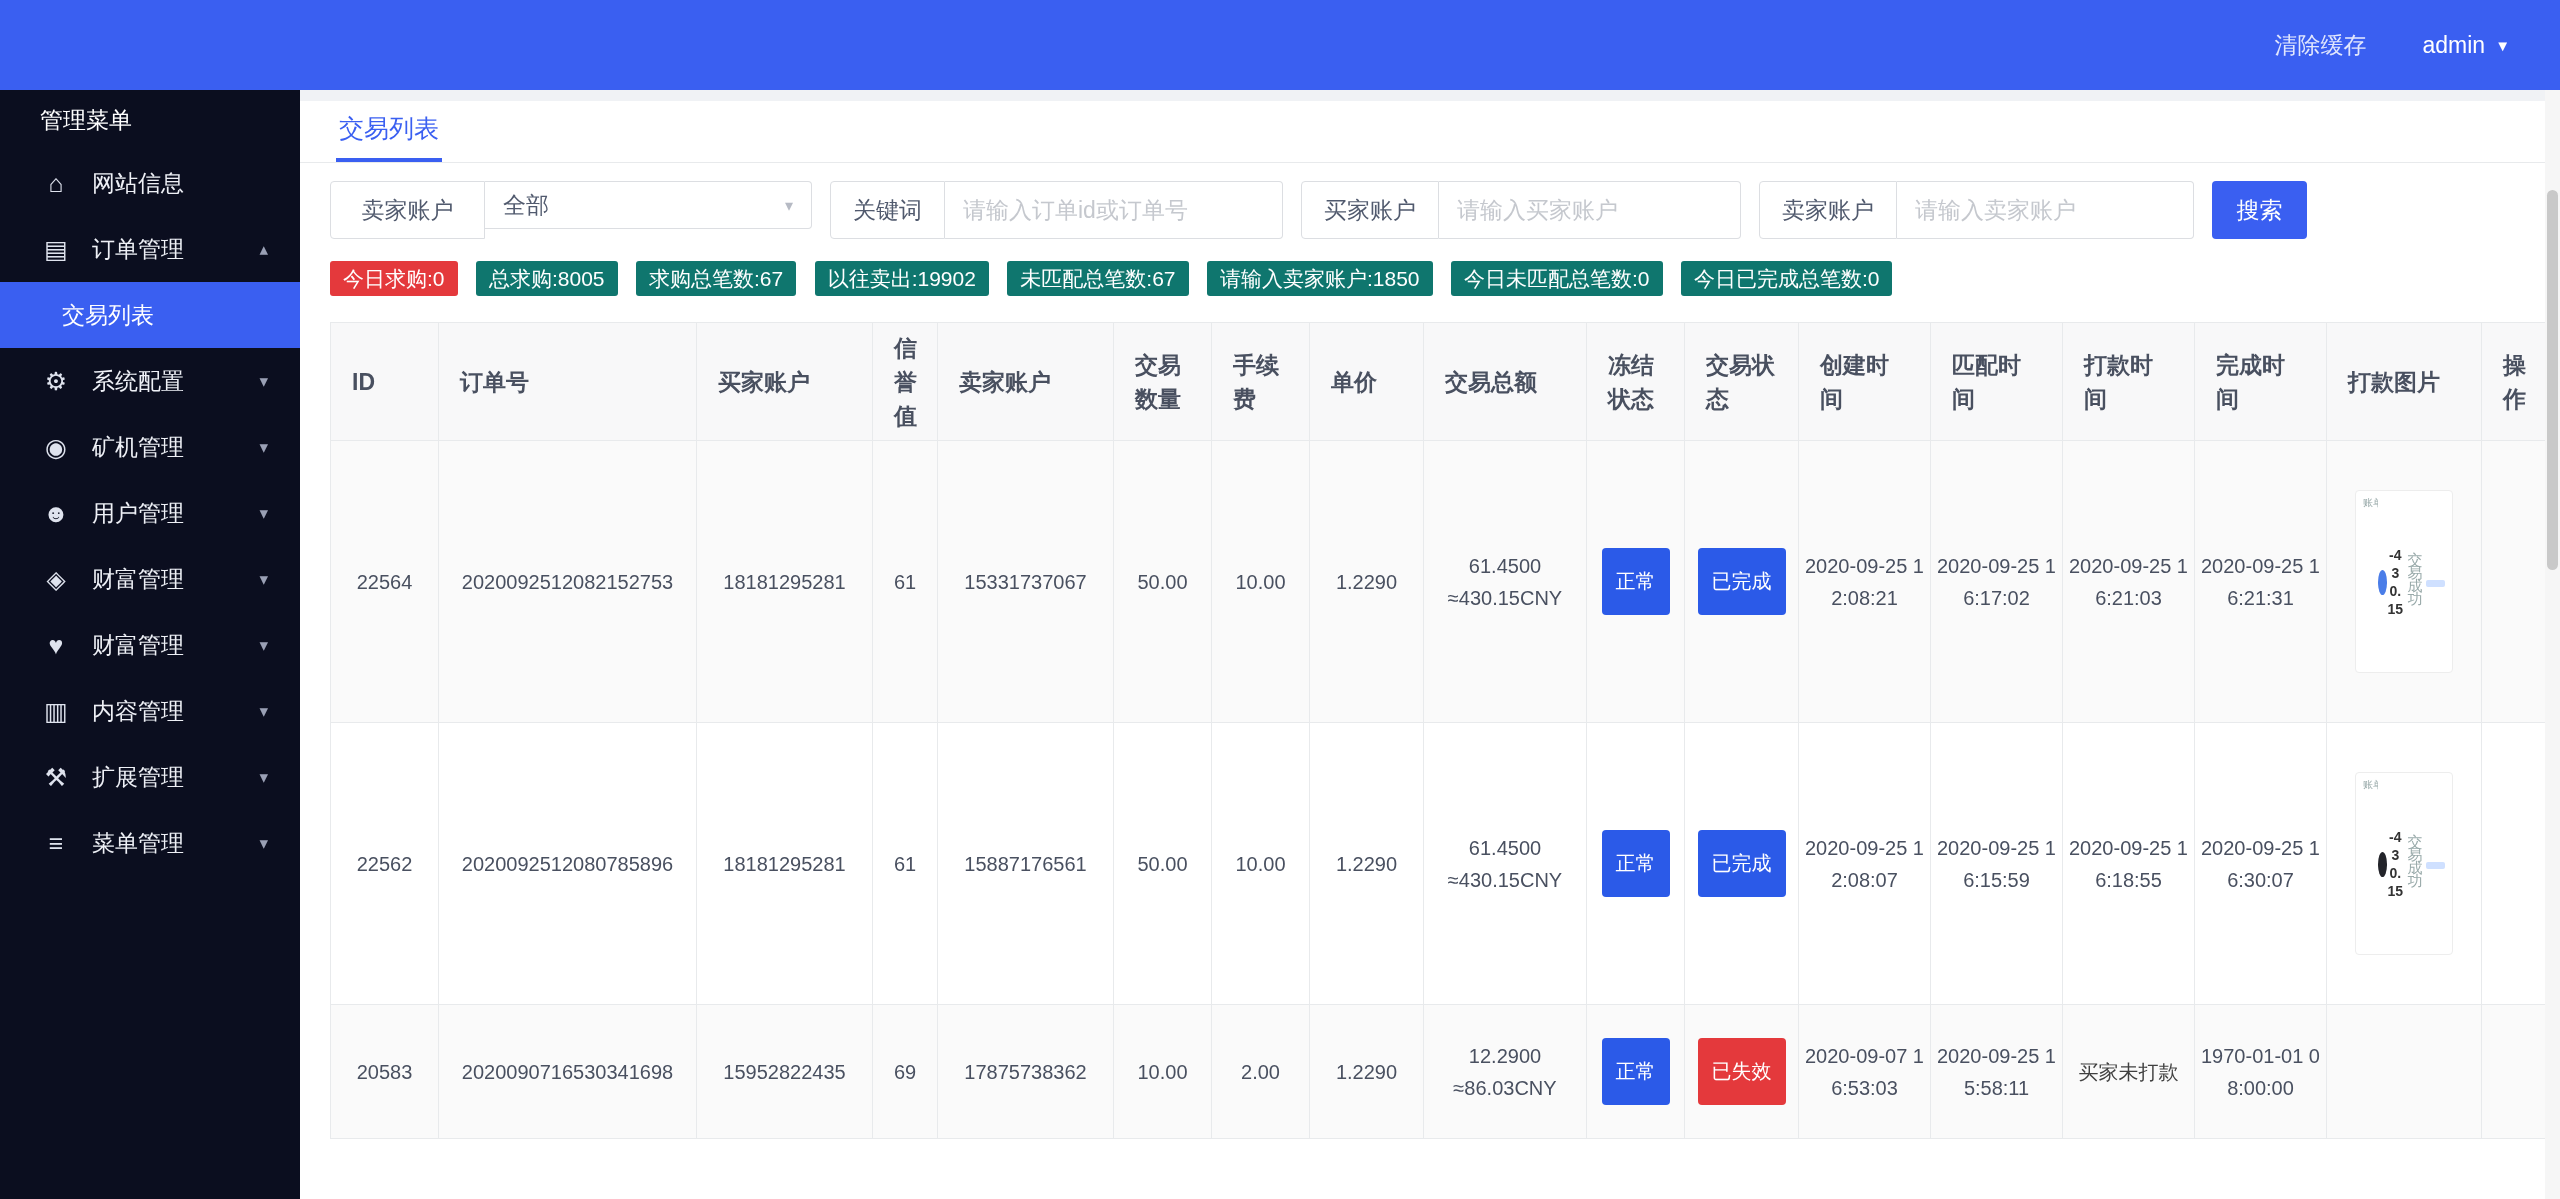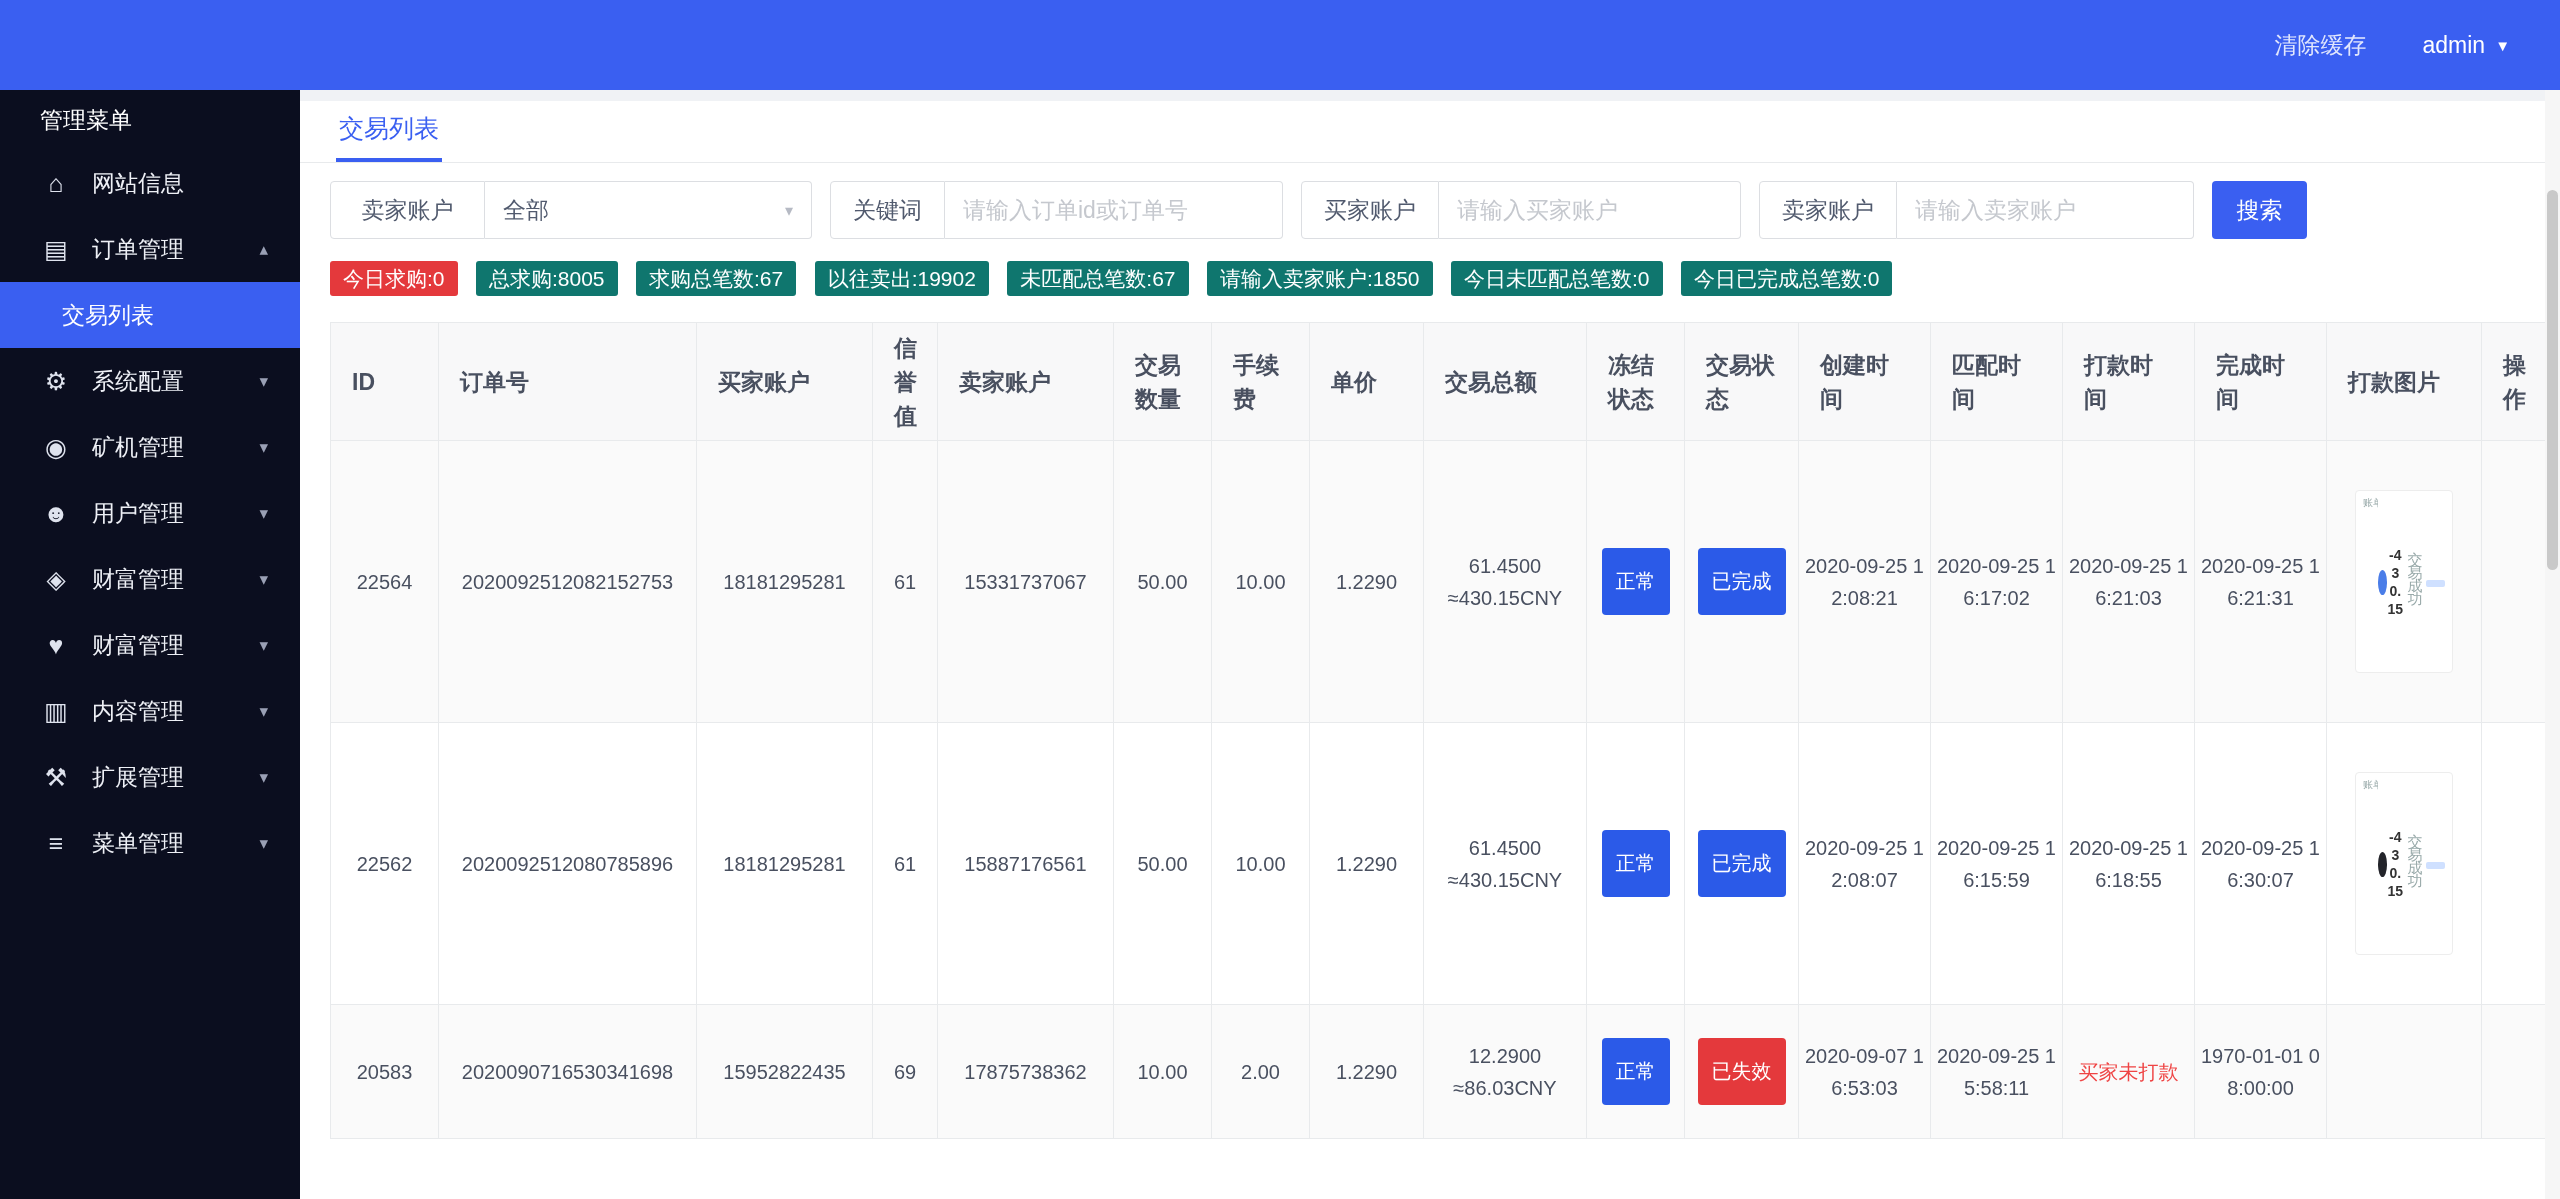--- a/index.html
+++ b/index.html
@@ -27,21 +27,21 @@
   .gapstrip { height:11px; background:#f0f2f5; }
   .content { flex:1; background:#ffffff; overflow:hidden; }
 
   .tabs-row { height:62px; background:#fff; border-bottom:1px solid #e8eaec; padding-left:36px; display:flex; align-items:flex-end; }
   .tab { font-size:25px; color:#3a5ff1; padding:0 3px 13px; border-bottom:4px solid #3a5ff1; cursor:pointer; }
 
   .filter-row { padding:18px 30px 16px; display:flex; align-items:center; gap:18px; }
   .fgroup { display:flex; }
   .flabel { height:58px; line-height:56px; padding:0 22px; border:1px solid #dcdee2; border-radius:4px 0 0 4px;
             background:#fff; font-size:23px; color:#515a6e; white-space:nowrap; text-align:center; }
-  .fselect { width:327px; height:58px; border:1px solid #dcdee2; border-left:none; border-radius:0 4px 4px 0;
+  .fselect { width:327px; height:48px; border:1px solid #dcdee2; border-left:none; border-radius:0 4px 4px 0;
              display:flex; align-items:center; justify-content:space-between; padding:0 18px; font-size:23px;
              color:#515a6e; background:#fff; cursor:pointer; }
   .fselect .caret { color:#b6bac4; font-size:16px; }
   .finput { height:58px; border:1px solid #dcdee2; border-left:none; border-radius:0 4px 4px 0; padding:0 18px;
             font-size:23px; color:#515a6e; outline:none; font-family:inherit; }
   .finput::placeholder { color:#c5c8ce; }
   .finput.w1 { width:338px; } .finput.w2 { width:302px; } .finput.w3 { width:297px; }
   .search-btn { width:95px; height:58px; background:#3a5ff1; border:none; border-radius:4px; color:#fff;
                 font-size:23px; cursor:pointer; font-family:inherit; }
 
@@ -59,21 +59,21 @@
        padding:0 21px; height:118px; line-height:34px; word-break:break-all; vertical-align:middle; }
   td { font-size:20px; color:#495060; text-align:center; padding:20px 6px; line-height:32px;
        vertical-align:middle; word-break:break-all; }
   tbody tr:nth-child(odd) { background:#fafafa; }
   tr.tall { height:282px; }
   tr.short { height:134px; }
 
   .badge { display:inline-block; padding:20px 14px; border-radius:4px; color:#fff; font-size:20px; line-height:27px; white-space:nowrap; }
   .badge[data-type="blue"] { background:#2b5ae8; }
   .badge[data-type="red"]  { background:#e4393c; }
-  td .paid[data-type="red"] { color:#ef4444; }
+  td .paid[data-type="red"] { color:#404040; }
 
   
   .receipt { width:98px; height:183px; background:#fff; border:1px solid #ededed; border-radius:4px; margin:0 auto;
              display:flex; flex-direction:row; align-items:center; padding:5px 7px; cursor:pointer; }
   .r-head { align-self:flex-start; font-size:10px; color:#9aa; line-height:14px; white-space:nowrap; overflow:hidden; max-width:84px; }
   .r-avatar { width:25px; height:25px; border-radius:50%; margin:5px 0 4px; }
   .r-avatar.av-blue { background:#4a7de8; }
   .r-avatar.av-dark { background:#23242a; }
   .r-amount { font-size:14px; font-weight:bold; color:#333; line-height:18px; }
   .r-status { font-size:15px; color:#9aa; line-height:13px; margin-bottom:5px; }

